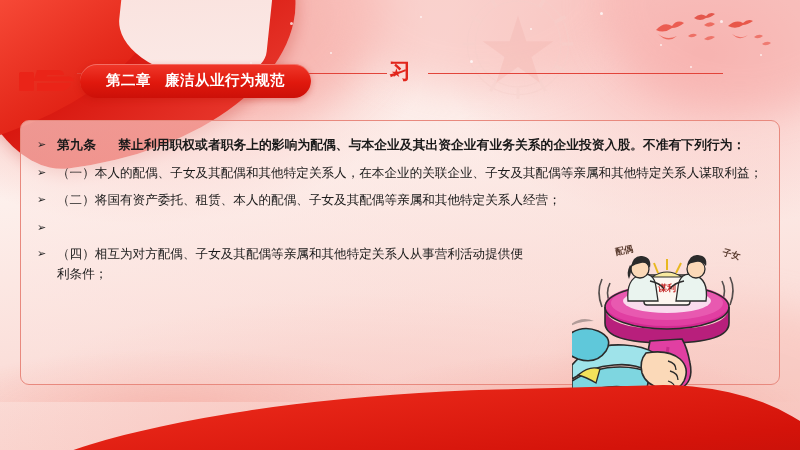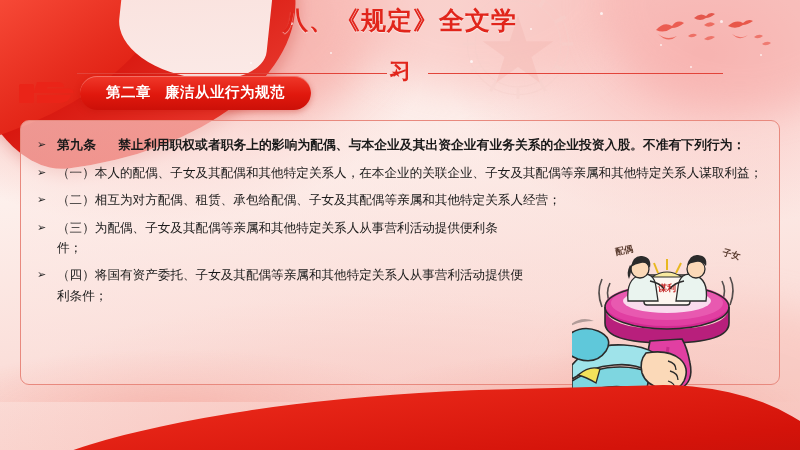--- a/index.html
+++ b/index.html
@@ -72,21 +72,21 @@
     line-height:1.0; text-shadow:0 1px 1px rgba(255,255,255,.6); }
   .rule-wrap { position:absolute; left:0; top:66px; width:100%; height:14px; display:flex;
     align-items:center; justify-content:center; }
   .rule { height:1px; background:#e2443a; flex:0 0 310px; }
   .rule.r { flex:0 0 295px; }
   .rule-star { color:#e1251b; font-size:12px; margin:0 4px; }
   .title-xi { position:absolute; left:0; top:56px; width:100%; text-align:center;
     font-size:22px; font-weight:bold; color:#e1251b; }
 
   
-  #chapter-row { position:absolute; left:18px; top:76px; display:flex; align-items:center;text-align:center; }
+  #chapter-row { position:absolute; left:18px; top:64px; display:flex; align-items:center;text-align:center; }
   .hand-icon { width:56px; height:30px; margin-right:6px; }
   .chapter-pill {
     background:linear-gradient(180deg,#f0382a 0%,#e0180d 55%,#cc1008 100%);
     color:#fff; font-size:14.5px; font-weight:bold; letter-spacing:.5px;
     padding:7px 26px 8px; border-radius:18px;
     box-shadow:0 2px 6px rgba(190,20,10,.35), inset 0 1px 0 rgba(255,255,255,.28);
     white-space:nowrap;
   }
   .chapter-pill .gap { display:inline-block; width:14px; }
 
@@ -172,23 +172,20 @@
     <div class="sp" style="left:470px;top:60px;width:3px;height:3px;"></div>
     <div class="sp" style="left:530px;top:28px;width:2px;height:2px;"></div>
     <div class="sp" style="left:600px;top:12px;width:3px;height:3px;"></div>
     <div class="sp" style="left:660px;top:44px;width:2px;height:2px;"></div>
     <div class="sp" style="left:720px;top:20px;width:3px;height:3px;"></div>
     <div class="sp" style="left:760px;top:54px;width:2px;height:2px;"></div>
     <div class="sp" style="left:250px;top:62px;width:2px;height:2px;"></div>
     <div class="sp" style="left:690px;top:66px;width:2px;height:2px;"></div>
   </div>
 
-  <div id="title-block">
-    <div class="title-line">八、《规定》全文学</div>
-  </div>
   <div class="rule-wrap">
     <div class="rule"></div>
     <span class="rule-star">★</span>
     <span style="width:22px;display:inline-block"></span>
     <div class="rule r"></div>
   </div>
   <div class="title-xi">习</div>
 
   <div id="chapter-row">
     <svg class="hand-icon" viewBox="0 0 56 30">
@@ -210,31 +207,30 @@
       <span class="ptext"><span class="lead">第九条</span><span class="ind"></span><span class="ind"></span><span>禁止利用职权或者职务上的影响为配偶、与本企业及其出资企业有业务关系的企业投资入股。不准有下列行为：</span></span>
     </div>
 
     <div class="para">
       <span class="bullet">➢</span>
       <span class="ptext">（一）本人的配偶、子女及其配偶和其他特定关系人，在本企业的关联企业、子女及其配偶等亲属和其他特定关系人谋取利益；</span>
     </div>
 
     <div class="para">
       <span class="bullet">➢</span>
-      <span class="ptext">（二）相互为对方配偶、租赁、承包给配偶、子女及其配偶等亲属和其他特定关系人经营；</span>
+      <span class="ptext">（二）将国有资产委托、租赁、本人的配偶、子女及其配偶等亲属和其他特定关系人经营；</span>
     </div>
 
     <div class="para" style="padding-right:250px;">
       <span class="bullet">➢</span>
-      <span class="ptext">（三）为配偶、子女及其配偶等亲属和其他特定关系人从事营利活动提供便利条件；</span>
     </div>
 
     <div class="para" style="padding-right:230px;">
       <span class="bullet">➢</span>
-      <span class="ptext">（四）将国有资产委托、子女及其配偶等亲属和其他特定关系人从事营利活动提供便利条件；</span>
+      <span class="ptext">（四）相互为对方配偶、子女及其配偶等亲属和其他特定关系人从事营利活动提供便利条件；</span>
     </div>
   </div>
 
   <svg id="illus" viewBox="0 0 220 200">
 
     <g stroke="#2b2b2b" stroke-width="1.6" fill="none" opacity=".8">
       <path d="M38 68 q-5 10 0 20"></path>
         <path d="M30 64 q-6 13 0 28"></path>
       <path d="M150 66 q5 10 0 20"></path>
         <path d="M158 62 q6 13 0 28"></path>

